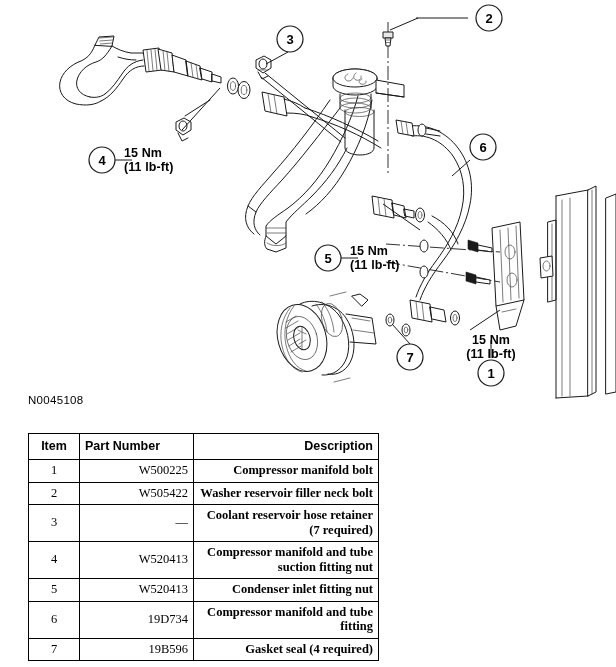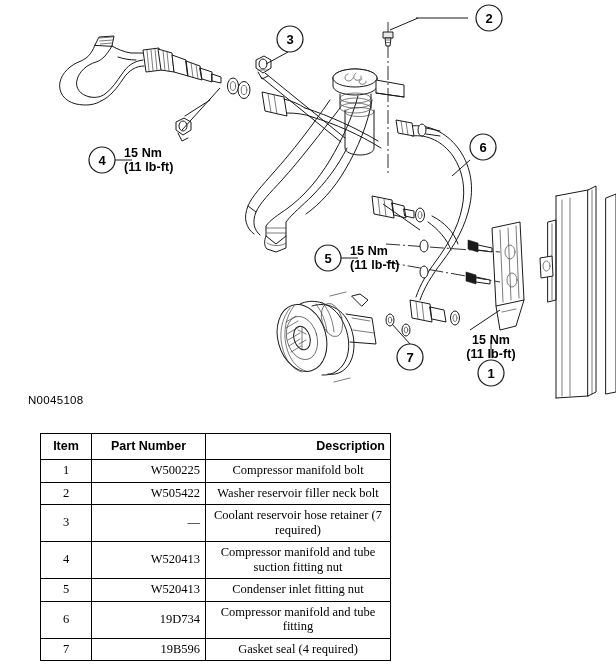--- a/index.html
+++ b/index.html
@@ -49,21 +49,21 @@
     top: 394px;
     font-family: "Liberation Sans", sans-serif;
     font-size: 11.5px;
     color: #000000;
     letter-spacing: 0.3px;
   }
 
   
   #parts-table-wrap {
     position: absolute;
-    left: 24px;
+    left: 12px;
     top: 433px;
     width: 319px;
     padding-left: 16px;
   }
   table.parts {
     border-collapse: collapse;
     width: 319px;
     table-layout: fixed;
     background: #ffffff;
   }
@@ -82,25 +82,25 @@
     padding: 1px 5px 2px 5px;
   }
   table.parts td {
     font-family: "Liberation Serif", serif;
     font-size: 12.5px;
     color: #000000;
     padding: 3px 5px 4px 5px;
     line-height: 14.5px;
   }
   th.col-item { width: 40px; text-align: center; }
-  th.col-part { width: 103px; text-align: center; }
+  th.col-part { width: 103px; text-align: left; }
   th.col-desc { width: 174px; text-align: right; padding-left: 7px; }
   td.c-item { text-align: center; }
   td.c-part { text-align: right; padding-left: 8px; }
-  td.c-desc { text-align: center; padding-left: 7px; }
+  td.c-desc { text-align: right; padding-left: 7px; font-weight: bold; }
 </style>
 </head>
 <body>
 
 <div id="page">
 
   <div id="illustration">
     <svg width="616" height="425" viewBox="0 0 616 425" xmlns="http://www.w3.org/2000/svg">
       <defs>
         <style>

